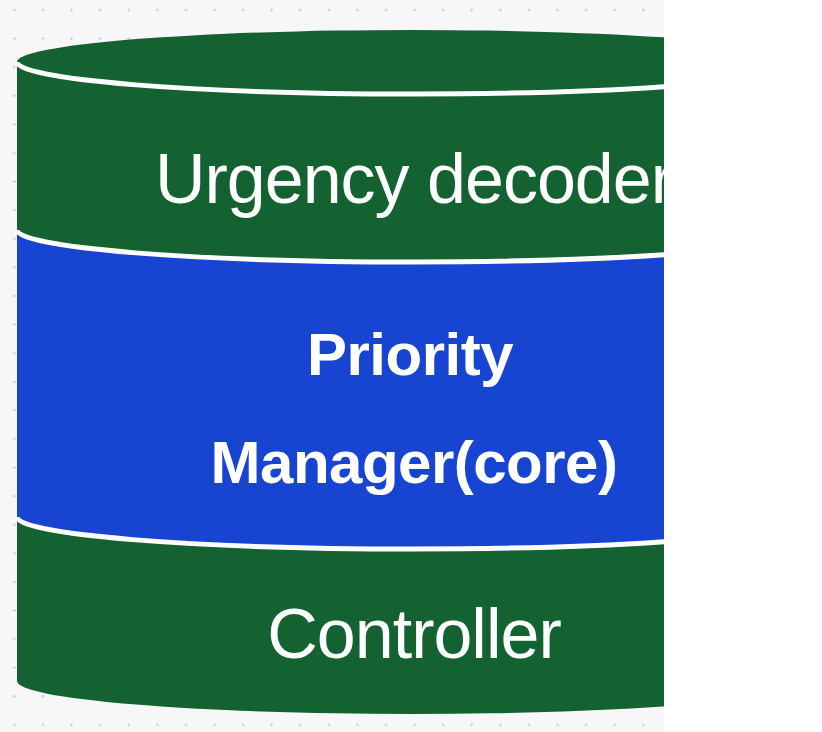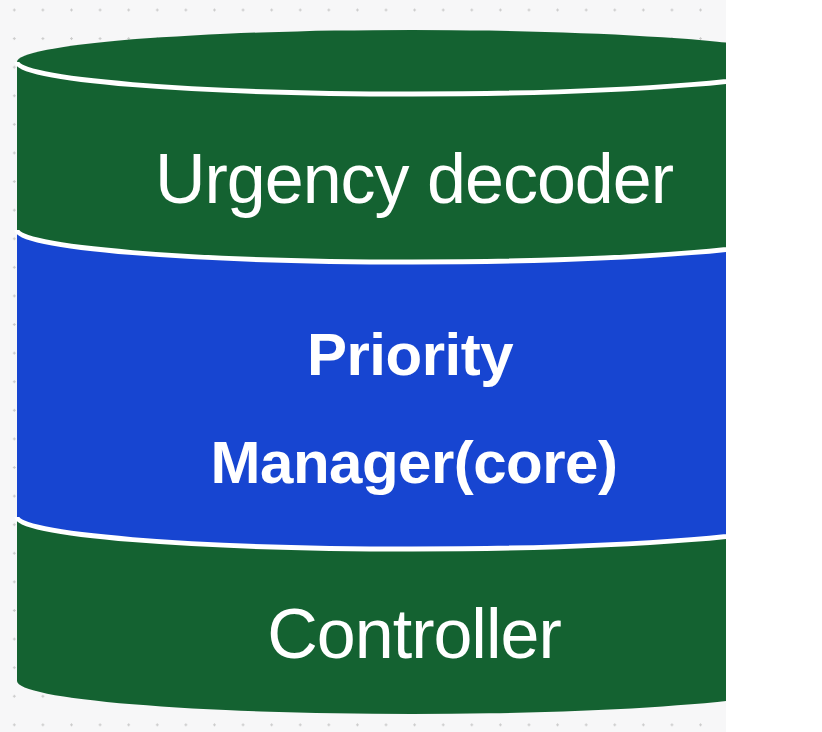--- a/index.html
+++ b/index.html
@@ -1,21 +1,21 @@
 <!DOCTYPE html>
 <html><head>
 <meta charset="utf-8">
 <style>
   html, body {
     margin: 0;
     padding: 0;
   }
   #stage {
     position: relative;
-    width: 726px;
+    width: 664px;
     height: 732px;
     overflow: hidden;
     background-color: #f7f7f8;
     
     background-image: radial-gradient(circle, #cccccc 1.3px, rgba(0,0,0,0) 1.4px);
     background-size: 28.6px 28.6px;
     background-position: 0px -4.3px;
   }
   #stage svg {
     position: absolute;

